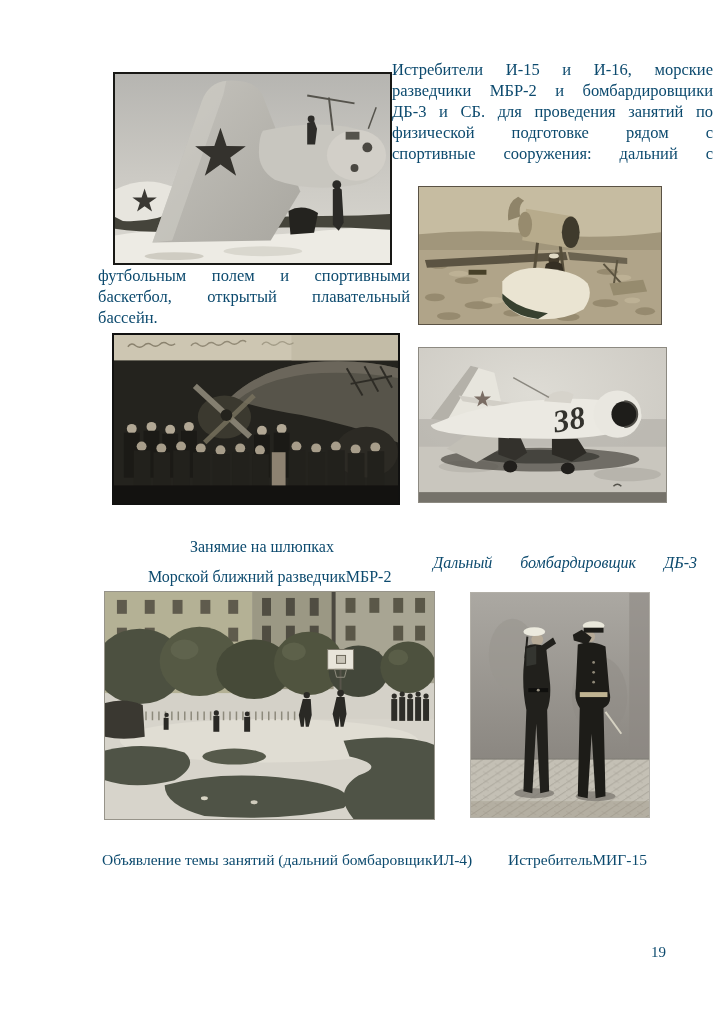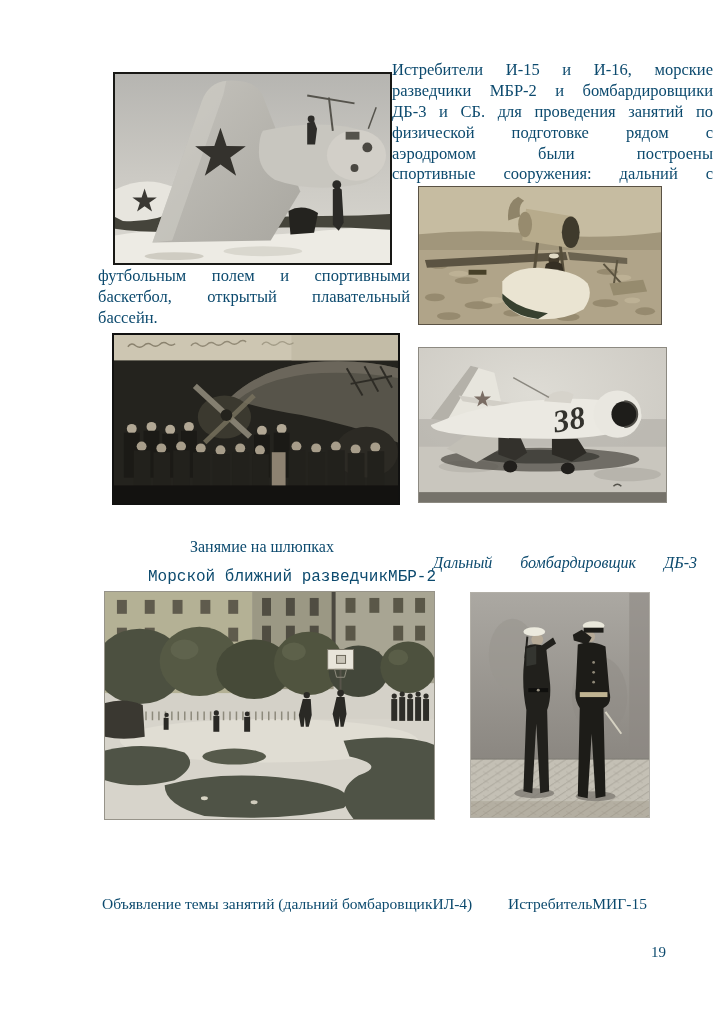--- a/index.html
+++ b/index.html
@@ -6,36 +6,36 @@
   html,body { background:#ffffff; }
   .page {
     position:relative; width:723px; height:1024px; background:#ffffff;
     font-family:"Liberation Serif","DejaVu Serif",serif; color:#0c4a6e; overflow:hidden;
   }
   .abs { position:absolute; }
   .para { font-size:16.5px; line-height:20.9px; }
   .jl { text-align:justify; text-align-last:justify; height:20.9px; overflow:visible; white-space:normal; }
   .jl.natural { text-align-last:left; }
   .caption { font-size:16px; white-space:nowrap; }
-  .caption-sm { font-size:15.5px; white-space:nowrap;margin-top:44px; }
+  .caption-sm { font-size:15.5px; white-space:nowrap; }
   .caption-just { font-size:16px; text-align:justify; text-align-last:justify; white-space:normal; }
   .pagenum { font-size:15px; }
   figure.photo { position:absolute; }
   figure.photo svg { display:block; width:100%; height:100%; }
   .ph1 { left:113px; top:72px;  width:279px; height:193px; border:2px solid #181815; }
   .ph2 { left:418px; top:186px; width:244px; height:139px; border:1px solid #5a5244; }
   .ph3 { left:112px; top:333px; width:288px; height:172px; border:2px solid #111110; }
   .ph4 { left:418px; top:347px; width:249px; height:156px; border:1px solid #8d8a82; }
   .ph5 { left:104px; top:591px; width:331px; height:229px; border:1px solid #97948a; }
   .ph6 { left:470px; top:592px; width:180px; height:226px; border:1px solid #b3b0a8; }
   .p-top  { left:392px; top:60px;  width:321px; }
   .p-left { left:98px;  top:266px; width:312px; }
   .c-boats { left:190px; top:538px; }
   .c-db3   { left:433px; top:554px; width:264px;font-style:italic; }
-  .c-mbr2  { left:148px; top:568px;font-family:Liberation Mono, monospace; }
+  .c-mbr2  { left:148px; top:568px; }
   .c-il4   { left:102px; top:851px; }
   .c-mig15 { left:508px; top:851px; }
   .num     { left:651px; top:944px; }
 </style>
 </head>
 <body>
 
 <div class="page">
 
   <figure class="photo ph1" aria-label="Бомбардировщик со звёздами на заснеженном аэродроме">
@@ -75,21 +75,20 @@
       <ellipse cx="150" cy="181" rx="40" ry="5" fill="#d9d7ce"></ellipse>
       <ellipse cx="60" cy="186" rx="30" ry="4" fill="#cfccc2"></ellipse>
     </svg>
   </figure>
 
   <div class="abs para p-top">
     <div class="jl">Истребители И-15 и И-16, морские</div>
     <div class="jl">разведчики МБР-2 и бомбардировщики</div>
     <div class="jl">ДБ-3 и СБ. для проведения занятий по</div>
     <div class="jl">физической подготовке рядом с</div>
-    <div class="jl">аэродромом были построены</div>
     <div class="jl">спортивные сооружения: дальний с</div>
   </div>
 
   <figure class="photo ph2" aria-label="Летающая лодка МБР-2 на берегу">
     <svg viewBox="0 0 244 139" preserveAspectRatio="none">
       <rect width="244" height="139" fill="#b0a489"></rect>
       <rect width="244" height="52" fill="#c6bca1"></rect>
       <path d="M0,48 Q60,42 120,48 T244,46 L244,64 L0,64 Z" fill="#a1967b"></path>
       <g fill="#82765a" opacity=".55">
         <ellipse cx="20" cy="80" rx="9" ry="3"></ellipse>

